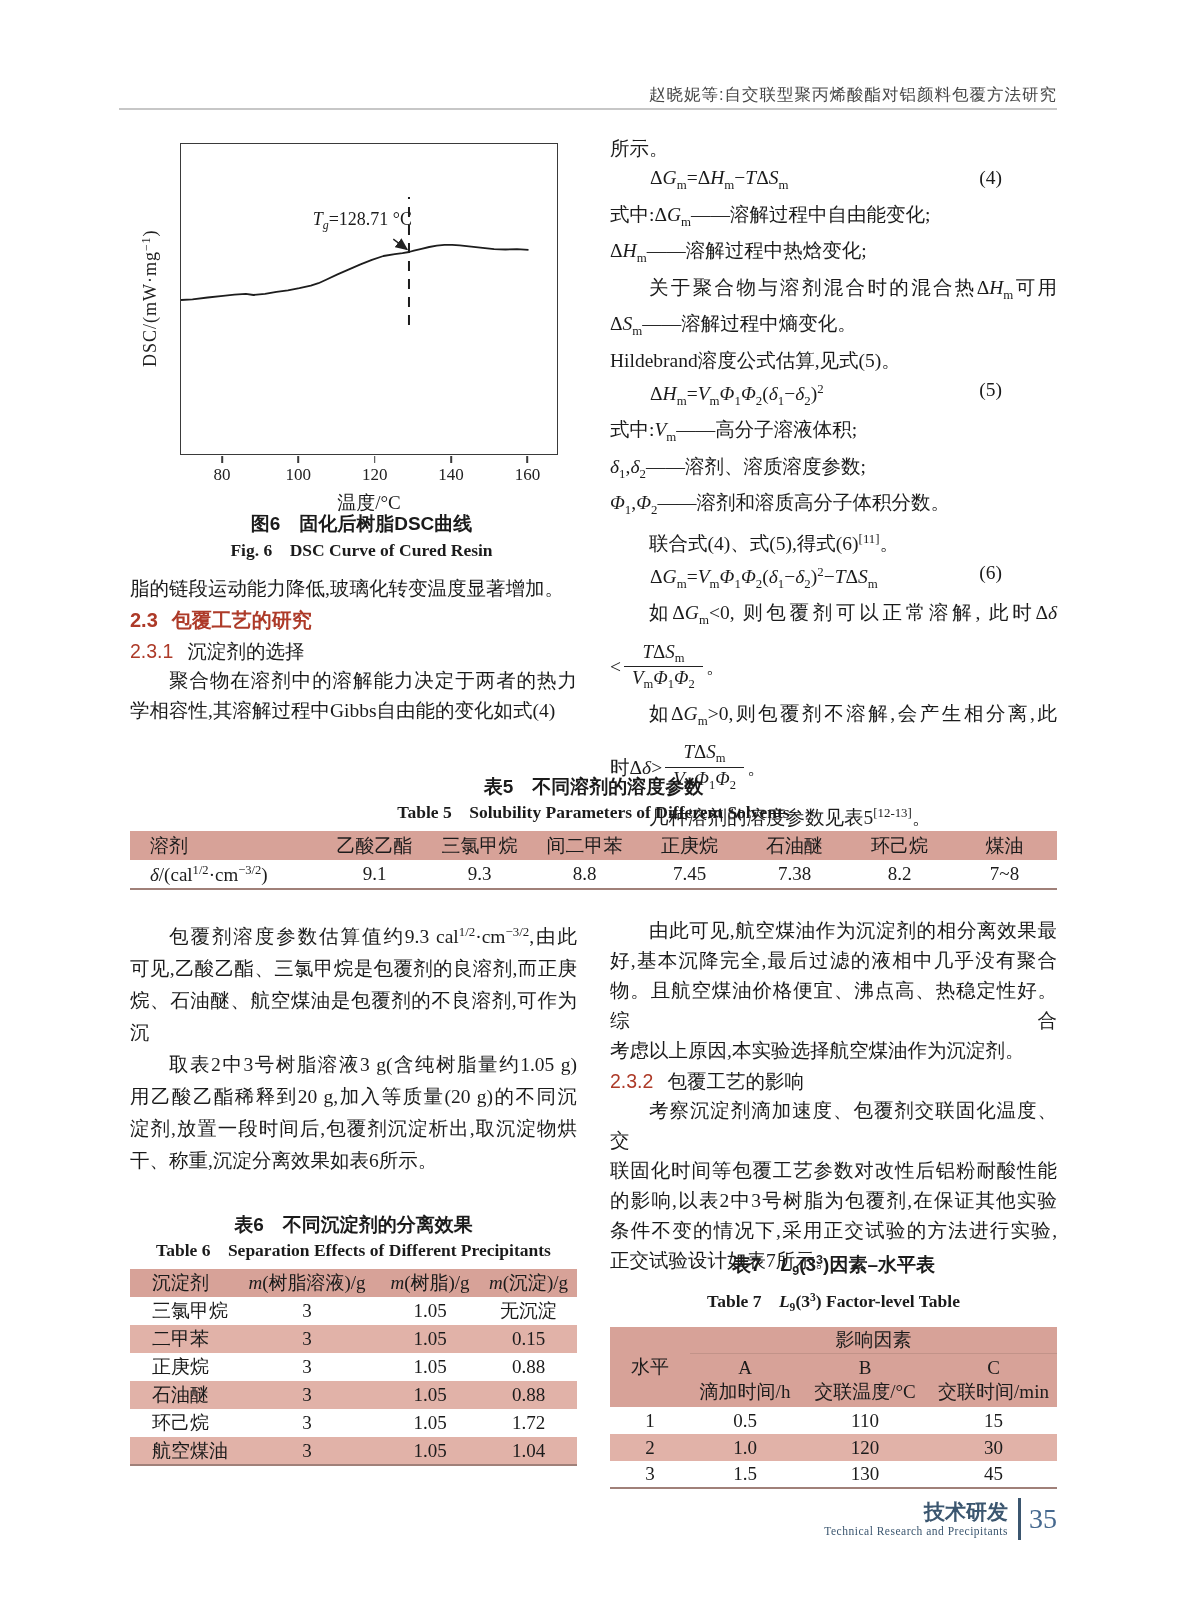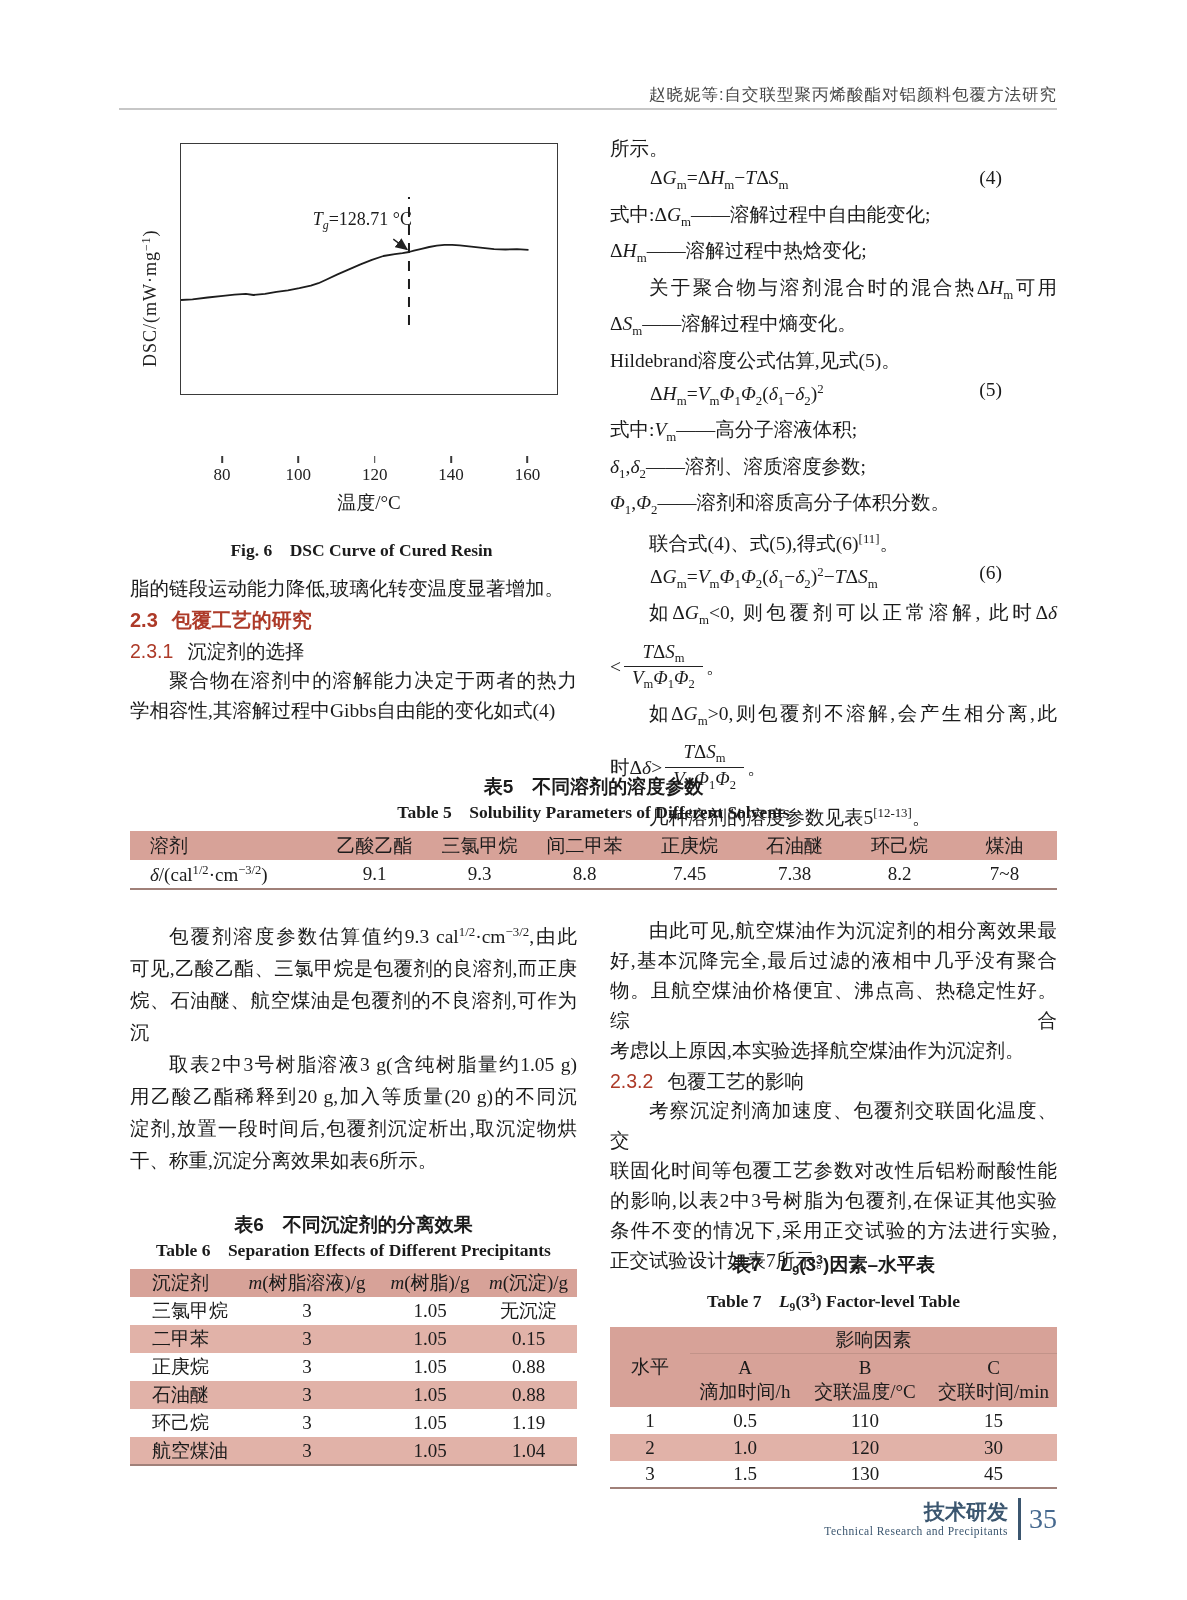--- a/index.html
+++ b/index.html
@@ -14,21 +14,21 @@
   
   .runhead {
     position:absolute; top:84px; left:130px; width:927px;
     text-align:right; font-family:"Liberation Sans","DejaVu Sans",sans-serif;
     font-size:16.5px; color:#474747; letter-spacing:1px;
   }
   .runrule { position:absolute; top:108px; left:119px; width:938px; height:2px; background:#c7c7c7; }
 
   
   .figblock { position:absolute; top:135px; left:130px; width:460px; height:435px; }
-  .plotbox { position:absolute; left:50px; top:8px; width:378px; height:252px; border:1.6px solid #3a3a3a; }
+  .plotbox { position:absolute; left:50px; top:8px; width:378px; height:312px; border:1.6px solid #3a3a3a; }
   .ylab {
     position:absolute; left:-136px; top:152px; width:312px; text-align:center;
     transform:rotate(-90deg); font-size:18px; color:#222; letter-spacing:1px; white-space:nowrap;
   }
   .xaxis { position:absolute; left:50px; top:321px; width:378px; height:34px; }
   .xaxis .tick { position:absolute; top:0; width:1.6px; height:7px; background:#3a3a3a; transform:translateX(-50%); }
   .xaxis .ticklab { position:absolute; top:9px; transform:translateX(-50%); font-size:17px; color:#222; }
   .xlabel { position:absolute; left:50px; top:355px; width:378px; text-align:center; font-size:19px; color:#1b1b1b; }
   .annot { position:absolute; white-space:nowrap; font-size:18px; color:#1b1b1b; transform:translateX(-50%); }
   .figcap-zh { position:absolute; left:8px; top:376px; width:447px; text-align:center;
@@ -120,20 +120,21 @@
       <span class="tick" style="left: 118.364px;"></span>
       <span class="ticklab" style="left: 118.364px;">100</span>
       <span class="tick" style="left: 194.727px;"></span>
       <span class="ticklab" style="left: 194.727px;">120</span>
       <span class="tick" style="left: 271.091px;"></span>
       <span class="ticklab" style="left: 271.091px;">140</span>
       <span class="tick" style="left: 347.455px;"></span>
       <span class="ticklab" style="left: 347.455px;">160</span>
     </div>
   <div class="xlabel">温度/°C</div>
+  <div class="figcap-zh">图6　固化后树脂DSC曲线</div>
   <div class="figcap-en">Fig. 6　DSC Curve of Cured Resin</div>
 </div>
 
 <div class="abs col lb1" style="top:574px; left:130px;">
   <div class="ln last">脂的链段运动能力降低,玻璃化转变温度显著增加。</div>
   <div class="h-sec">
     <span class="num">2.3</span><span>包覆工艺的研究</span>
   </div>
   <div class="h-sub">
     <span class="num">2.3.1</span><span>沉淀剂的选择</span>
@@ -288,21 +289,21 @@
     <tr class="stripe">
       <td class="lab">石油醚</td>
       <td>3</td>
       <td>1.05</td>
       <td>0.88</td>
     </tr>
     <tr>
       <td class="lab">环己烷</td>
       <td>3</td>
       <td>1.05</td>
-      <td>1.19</td>
+      <td>1.72</td>
     </tr>
     <tr class="stripe">
       <td class="lab">航空煤油</td>
       <td>3</td>
       <td>1.05</td>
       <td>1.04</td>
     </tr>
   </tbody>
     </table>
 </div>

